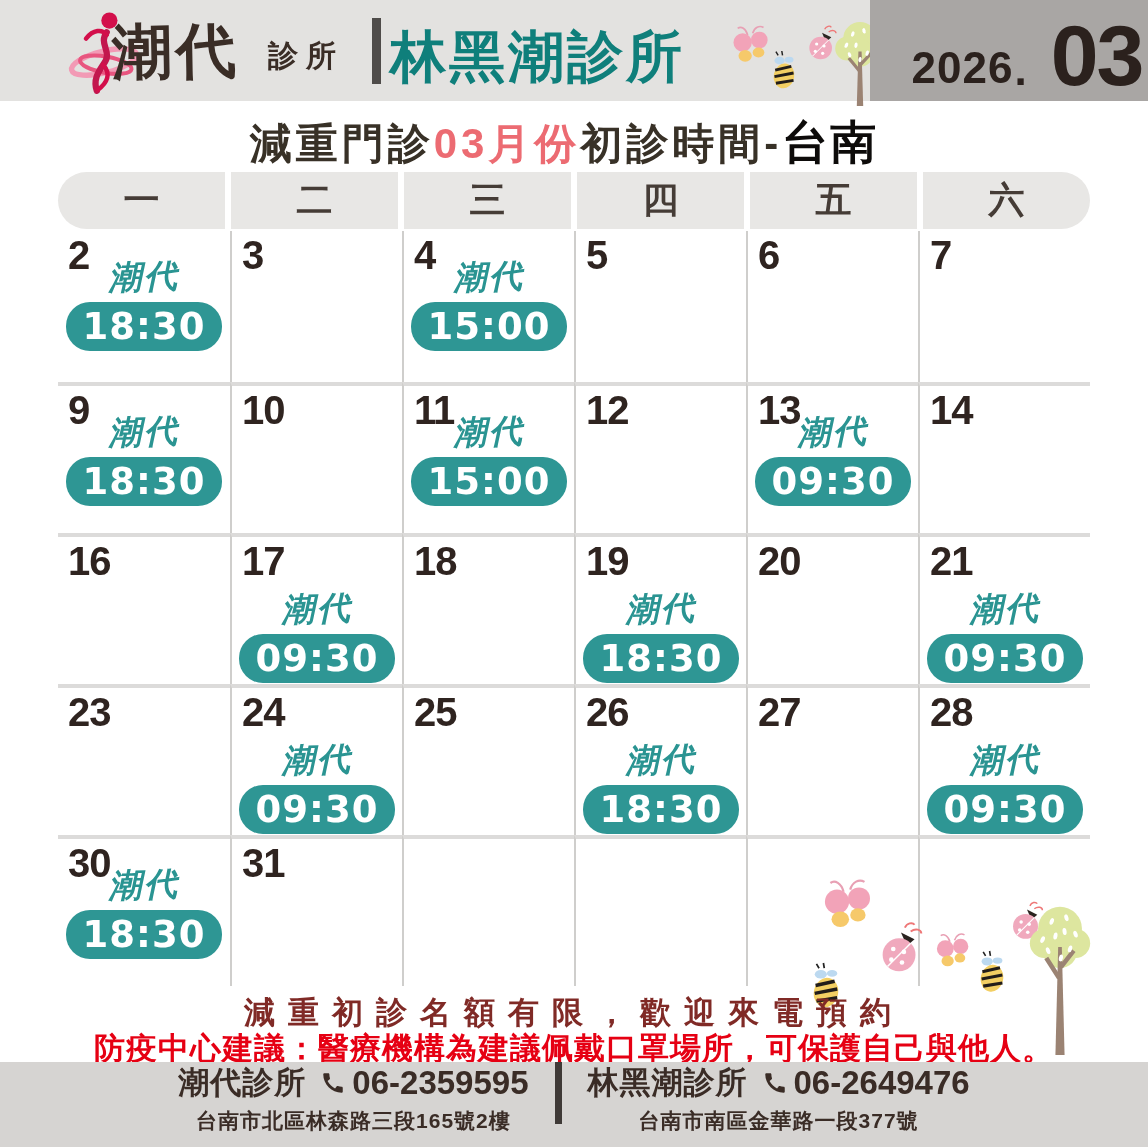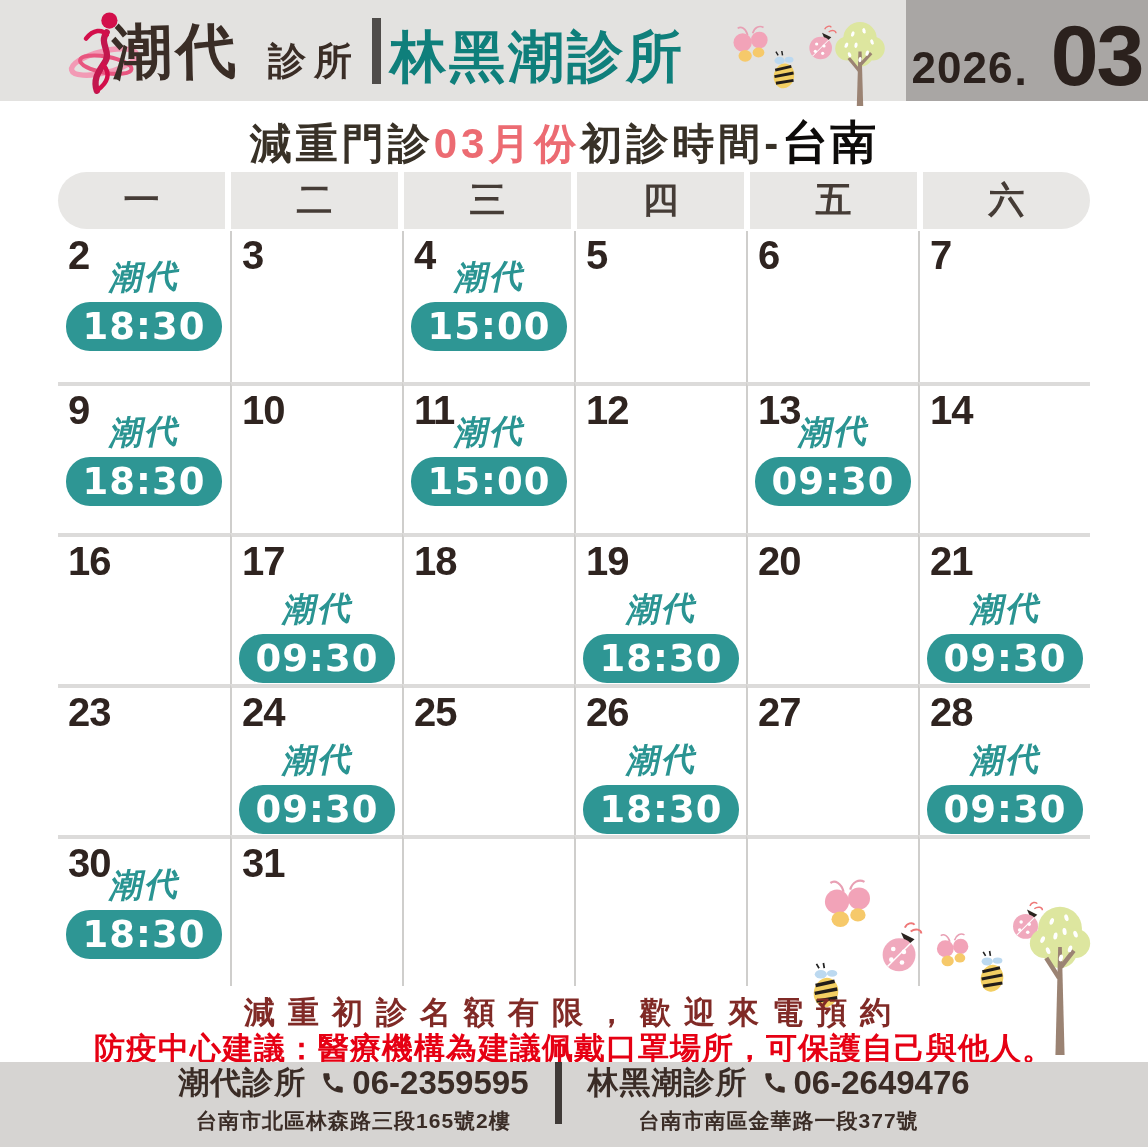--- a/index.html
+++ b/index.html
@@ -13,33 +13,33 @@
     background:#e3e2e0;display:flex;align-items:center;
   }
   .logo{position:absolute;left:52px;top:8px;width:104px;height:90px;}
   .brand-primary{
     position:absolute;left:112px;top:12px;
     font-family:"DejaVu Serif",serif;font-weight:bold;font-size:60px;
     color:#3a2d26;letter-spacing:4px;transform:rotate(-1deg);
   }
   .brand-suffix{
     position:absolute;left:268px;top:36px;
-    font-size:38px;font-weight:600;color:#3a2d26;letter-spacing:8px;
+    font-size:30px;font-weight:600;color:#3a2d26;letter-spacing:8px;
   }
   .brand-divider{
     position:absolute;left:372px;top:18px;width:9px;height:66px;background:#4f4c4a;
   }
   .brand-secondary{
     position:absolute;left:390px;top:20px;
     font-size:56px;font-weight:bold;color:#0f7f7b;letter-spacing:3px;
   }
   .hdr-decor{position:absolute;}
   .month-box{
     position:absolute;right:0;top:0;width:242px;height:101px;background:#a9a6a4;
-    display:flex;align-items:baseline;justify-content:center;color:#2b211d;
+    display:flex;align-items:baseline;justify-content:center;color:#2b211d;padding-left:36px;
   }
   .month-box .yr{font-size:44px;font-weight:bold;align-self:center;margin-top:34px;letter-spacing:1px;}
   .month-box .dot{font-size:44px;font-weight:bold;align-self:flex-end;margin:0 1px 6px 1px;}
   .month-box .mo{font-size:86px;font-weight:bold;align-self:center;margin-top:10px;letter-spacing:-2px;margin-left:23px;}
   
   .title-row{
     position:absolute;top:112px;left:0;width:1128px;text-align:center;
     font-size:42px;font-weight:bold;color:#383127;letter-spacing:4px;white-space:nowrap;
   }
   .title-row .hl{color:#ec6b72;}

